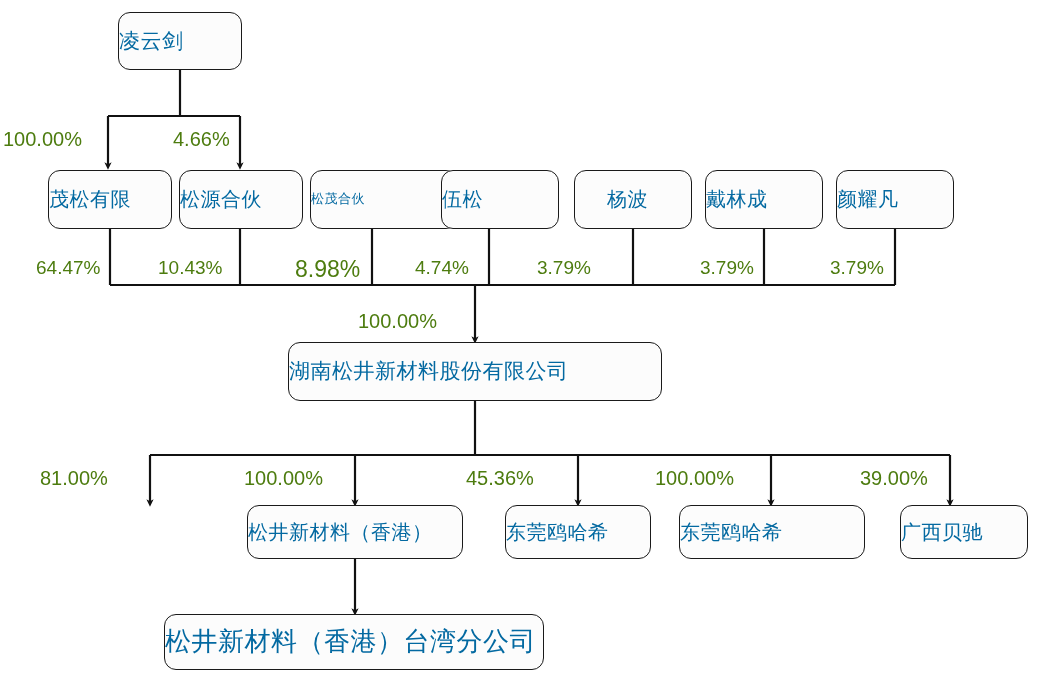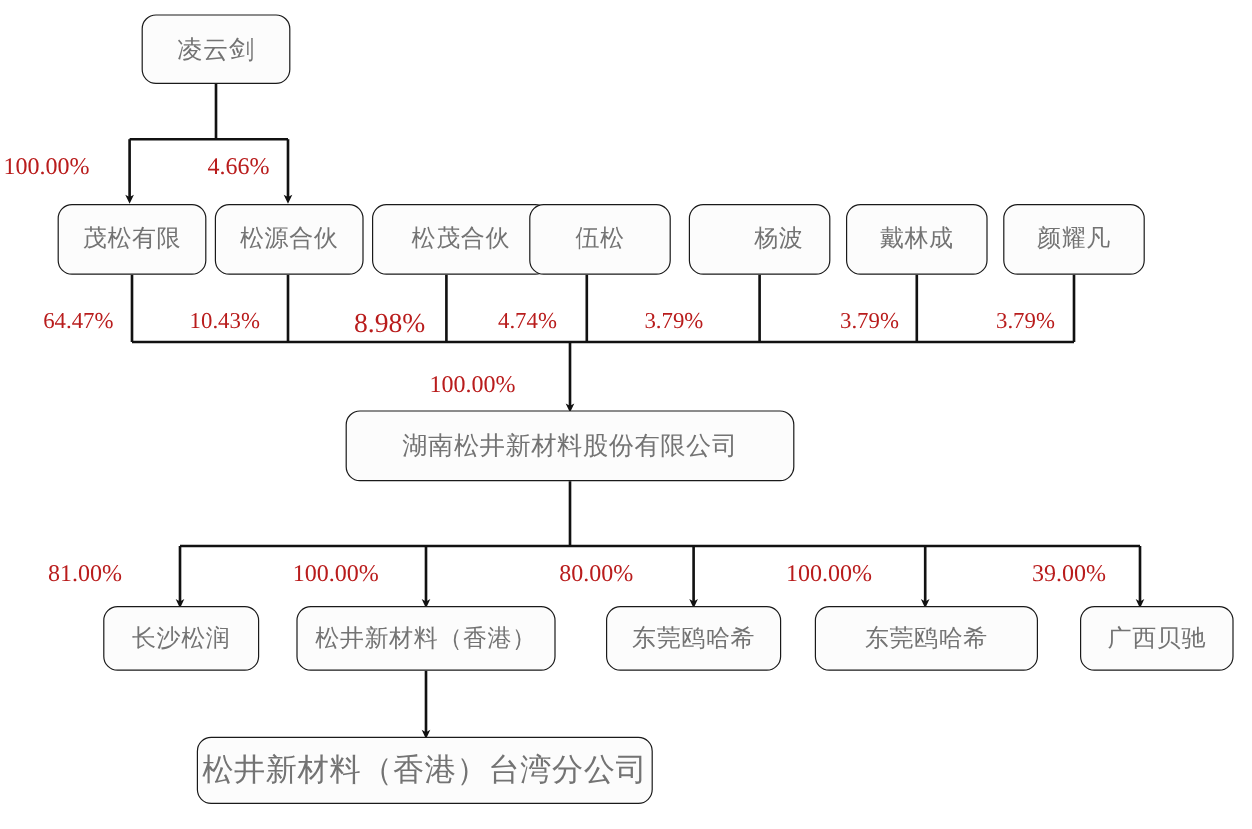--- a/index.html
+++ b/index.html
@@ -27,31 +27,30 @@
     pointer-events: none;
   }
   .node {
     position: absolute;
     box-sizing: border-box;
     border: 1.4px solid #1a1a1a;
     border-radius: 12px;
     background: #fcfcfc;
     display: flex;
     align-items: center;
-    justify-content: center;
     text-align: center;
-    color: #737373;
+    color: #0369a1;
     line-height: 1.15;
     white-space: nowrap;
     letter-spacing: 0.5px;
   }
   .pct {
     position: absolute;
-    color: #b91c1c;
-    font-family: Liberation Serif, serif;
+    color: #4d7c0f;
+    font-family: Liberation Sans, sans-serif;
     white-space: nowrap;
     line-height: 1;
   }
 </style>
 </head>
 <body>
 
 <div id="canvas">
 
   <svg id="wires" viewBox="0 0 1043 691" width="1043" height="691" xmlns="http://www.w3.org/2000/svg">
@@ -95,43 +94,40 @@
   <div class="node" style="left:118px; top:12px; width:124px; height:58px; font-size:21px;">
     <span>凌云剑</span>
   </div>
 
   <div class="node" style="left:48px; top:170px; width:124px; height:59px; font-size:20px;">
     <span>茂松有限</span>
   </div>
   <div class="node" style="left:179px; top:170px; width:124px; height:59px; font-size:20px;">
     <span>松源合伙</span>
   </div>
-  <div class="node" style="left:310px; top:170px; width:148px; height:59px; font-size:20px;">
+  <div class="node" style="left:310px; top:170px; width:148px; height:59px; font-size:13px;">
     <span>松茂合伙</span>
   </div>
   <div class="node" style="left:441px; top:170px; width:118px; height:59px; font-size:20px;">
     <span>伍松</span>
   </div>
   <div class="node" style="left:574px; top:170px; width:118px; height:59px; font-size:20px;padding-left:32px;">
     <span>杨波</span>
   </div>
   <div class="node" style="left:705px; top:170px; width:118px; height:59px; font-size:20px;">
     <span>戴林成</span>
   </div>
   <div class="node" style="left:836px; top:170px; width:118px; height:59px; font-size:20px;">
     <span>颜耀凡</span>
   </div>
 
   <div class="node" style="left:288px; top:342px; width:374px; height:59px; font-size:21px;">
     <span>湖南松井新材料股份有限公司</span>
   </div>
 
-  <div class="node" style="left:86px; top:505px; width:130px; height:54px; font-size:20px;">
-    <span>长沙松润</span>
-  </div>
   <div class="node" style="left:247px; top:505px; width:216px; height:54px; font-size:20px;">
     <span>松井新材料（香港）</span>
   </div>
   <div class="node" style="left:505px; top:505px; width:146px; height:54px; font-size:20px;">
     <span>东莞鸥哈希</span>
   </div>
   <div class="node" style="left:679px; top:505px; width:186px; height:54px; font-size:20px;">
     <span>东莞鸥哈希</span>
   </div>
   <div class="node" style="left:900px; top:505px; width:128px; height:54px; font-size:20px;">
@@ -150,17 +146,17 @@
   <div class="pct" style="left:295px; top:258px; font-size:23px;">8.98%</div>
   <div class="pct" style="left:415px; top:258px; font-size:19px;">4.74%</div>
   <div class="pct" style="left:537px; top:258px; font-size:19px;">3.79%</div>
   <div class="pct" style="left:700px; top:258px; font-size:19px;">3.79%</div>
   <div class="pct" style="left:830px; top:258px; font-size:19px;">3.79%</div>
 
   <div class="pct" style="left:358px; top:311px; font-size:20px;">100.00%</div>
 
   <div class="pct" style="left:40px; top:468px; font-size:20px;">81.00%</div>
   <div class="pct" style="left:244px; top:468px; font-size:20px;">100.00%</div>
-  <div class="pct" style="left:466px; top:468px; font-size:20px;">80.00%</div>
+  <div class="pct" style="left:466px; top:468px; font-size:20px;">45.36%</div>
   <div class="pct" style="left:655px; top:468px; font-size:20px;">100.00%</div>
   <div class="pct" style="left:860px; top:468px; font-size:20px;">39.00%</div>
 
 </div>
 
 </body></html>

